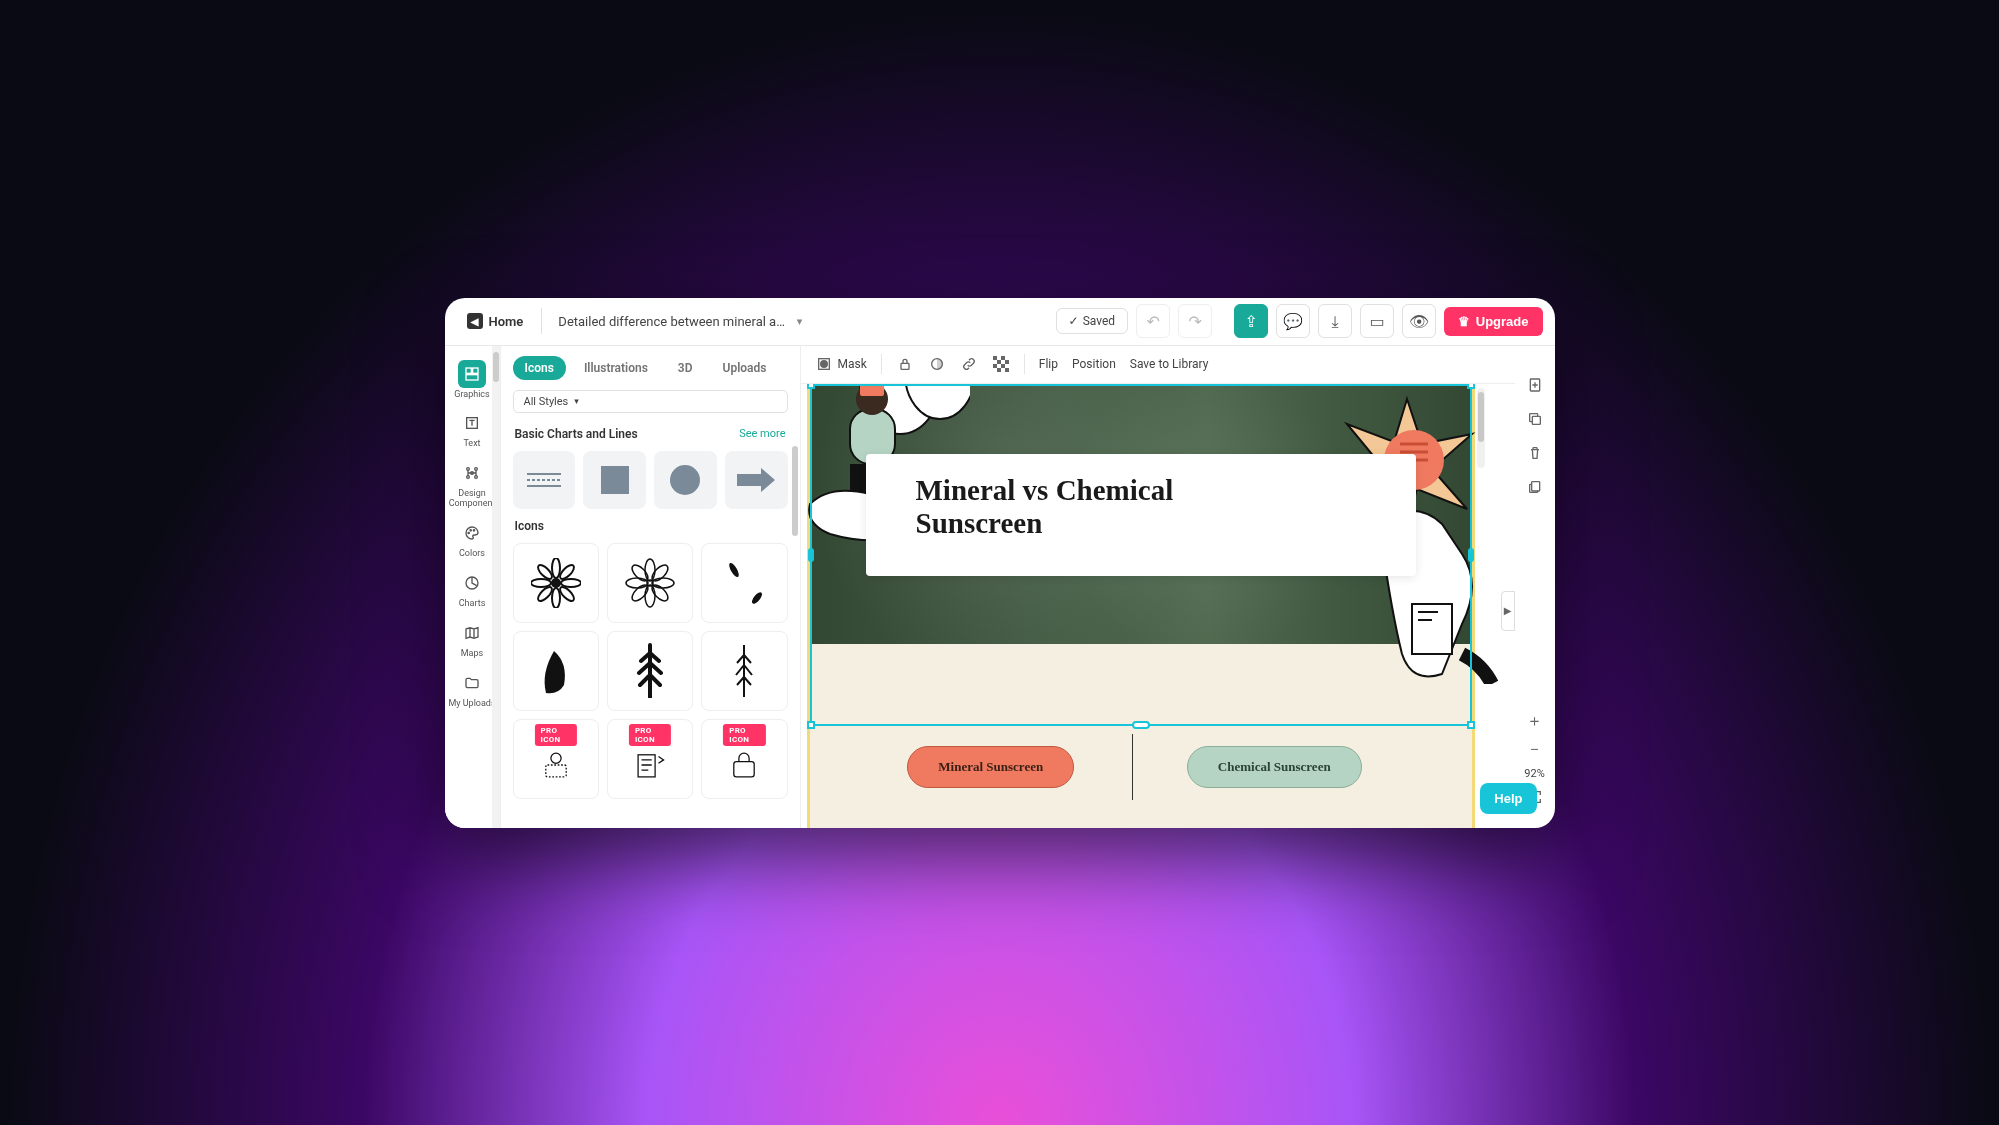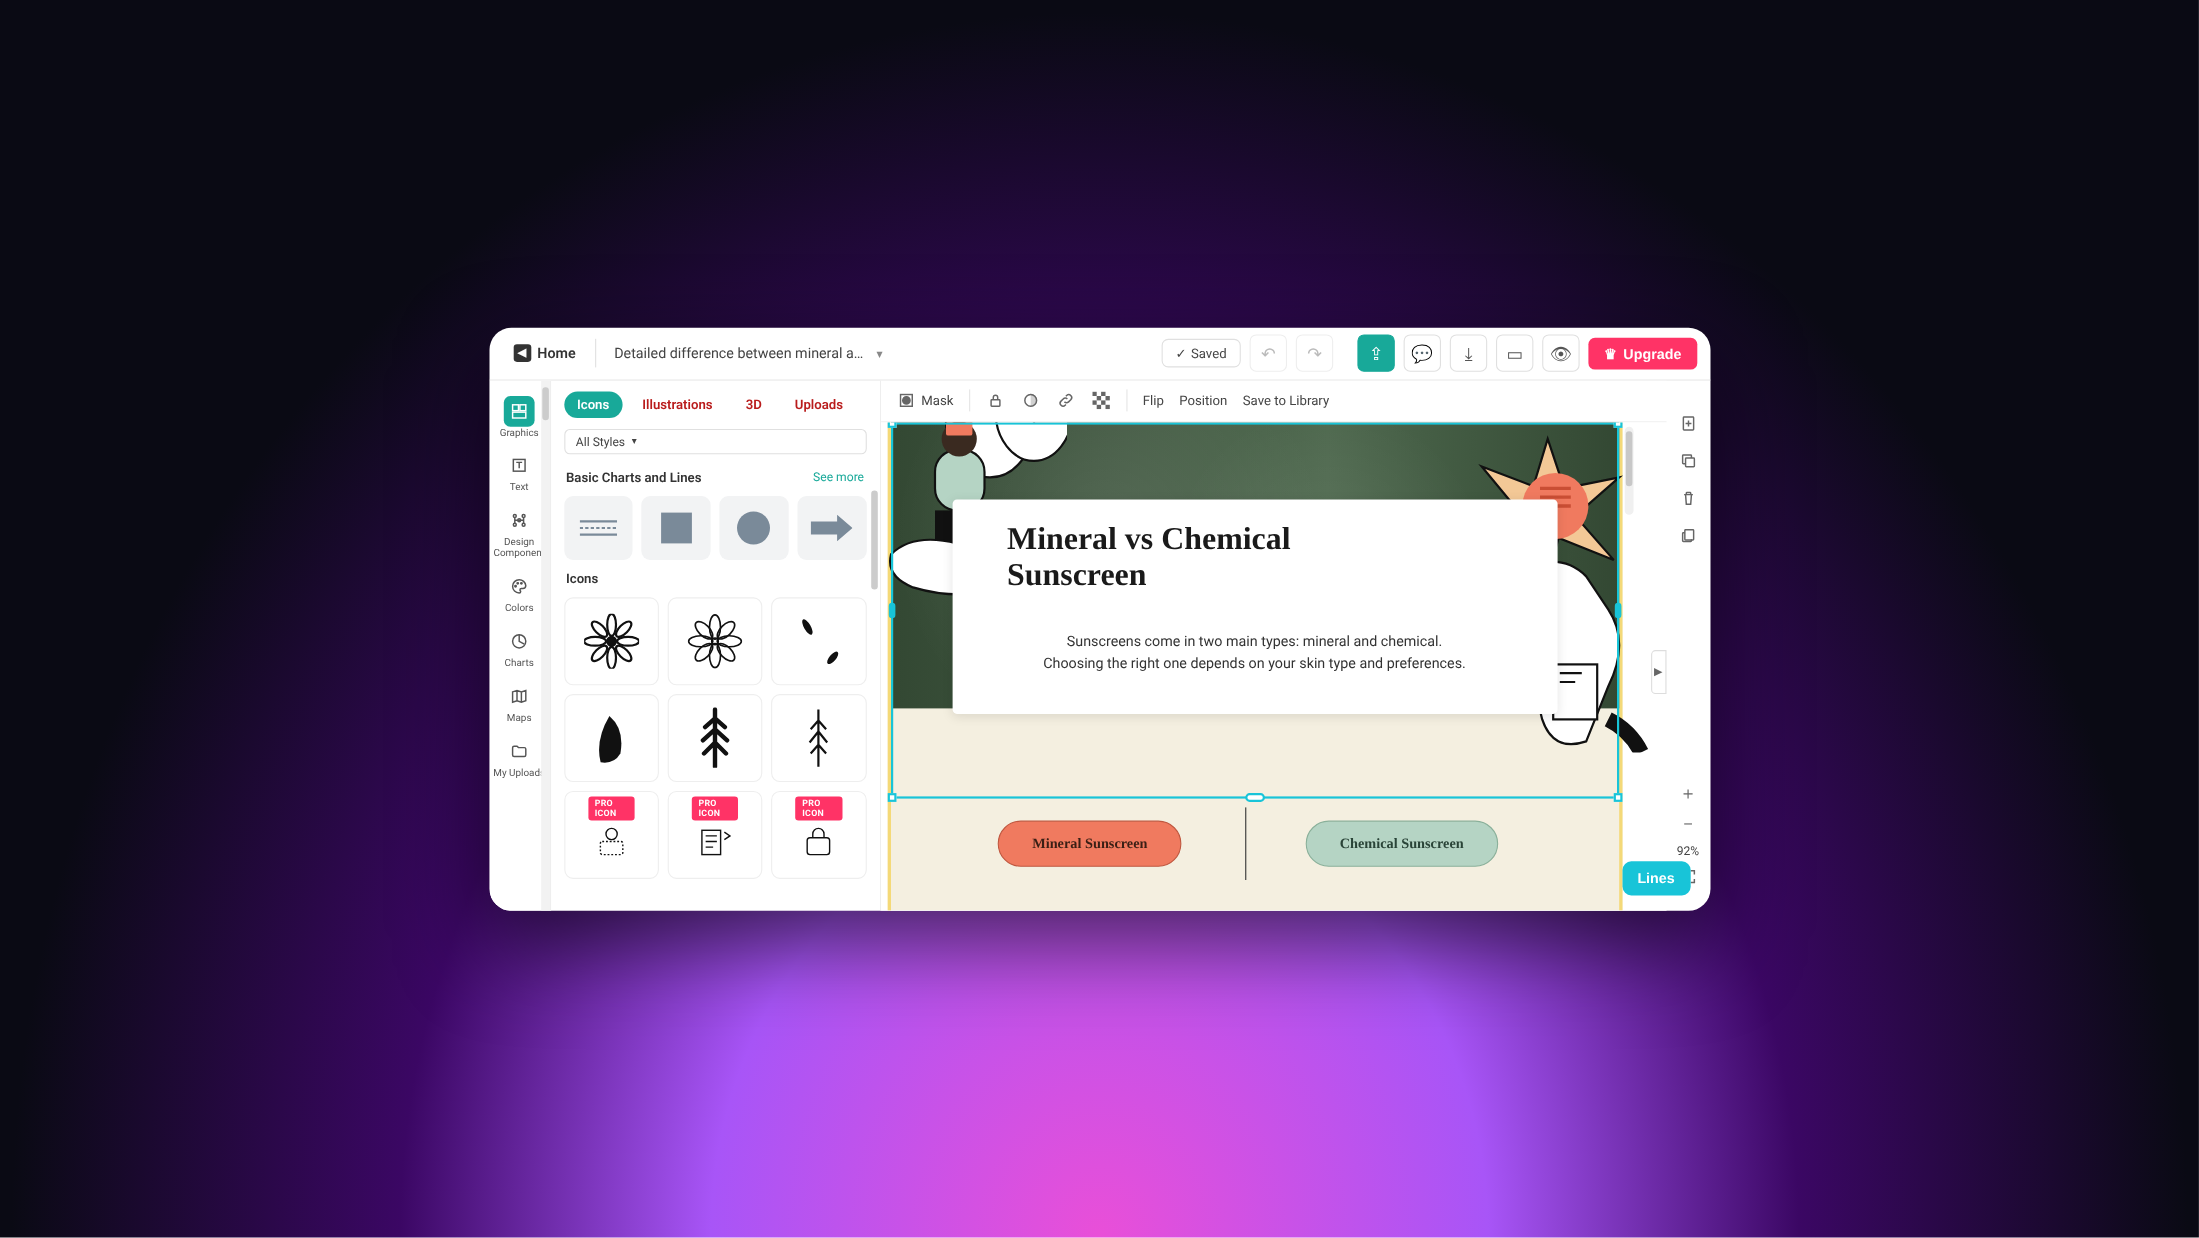--- a/index.html
+++ b/index.html
@@ -55,21 +55,21 @@
   .rail-item { width:52px; display:flex; flex-direction:column; align-items:center; gap:2px; padding:4px 0; cursor:pointer;}
   .rail-item .ico { width:28px; height:28px; border-radius:6px; display:flex; align-items:center; justify-content:center; color:#555; font-size:16px;}
   .rail-item.active .ico { background:#18a999; color:#fff;}
   .rail-item .lbl { font-size:9px; color:#555; text-align:center; line-height:1.1;}
   .rail-scroll { position:absolute; right:0; top:0; width:8px; height:100%; background:#f2f2f2;}
   .rail-scroll .thumb { width:6px; height:30px; background:#ccc; border-radius:3px; margin:6px auto;}
 
   
   .left-panel { width:300px; display:flex; flex-direction:column; border-right:1px solid #eee; position:relative;}
   .lp-tabs { display:flex; gap:6px; padding:10px 12px 8px;}
-  .lp-tab { padding:5px 12px; border-radius:14px; font-size:12px; font-weight:600; cursor:pointer; color:#b91c1c;}
+  .lp-tab { padding:5px 12px; border-radius:14px; font-size:12px; font-weight:600; cursor:pointer; color:#737373;}
   .lp-tab.active { background:#18a999; color:#fff;}
   .search-row { padding:0 12px 8px;}
   .search-box { display:flex; align-items:center; border:1px solid #e0e0e0; border-radius:6px; height:34px; padding:0 4px;}
   .search-box .sicon { width:30px; display:flex; align-items:center; justify-content:center; color:#888;}
   .search-box input { flex:1; border:none; outline:none; font-size:12px; color:#444; background:transparent;}
   .styles-chip { margin:2px 12px 10px; display:inline-flex; align-items:center; gap:6px; border:1px solid #e0e0e0; border-radius:5px; padding:4px 10px; font-size:11px; color:#444; cursor:pointer;}
   .section-head { display:flex; align-items:center; justify-content:space-between; padding:4px 14px; font-size:12px;}
   .section-head .title { font-weight:600; color:#333;}
   .section-head .more { color:#18a999; font-size:11px; cursor:pointer;}
   .shape-grid, .icon-grid { display:grid; grid-template-columns:repeat(4,1fr); gap:8px; padding:6px 12px;}
@@ -453,21 +453,20 @@
               <path d="M10 150 Q30 130 70 140 Q120 150 140 145 Q150 160 130 175 Q80 195 30 180 Q5 170 10 150Z" fill="#fff" stroke="#111" stroke-width="2"></path>
               <polygon points="95,160 150,145 155,175 110,190" fill="#e8cfa8"></polygon>
             </svg>
           </div>
 
           <div class="white-card">
             <h1>
               <span>Mineral vs Chemical</span><br>
               <span>Sunscreen</span>
             </h1>
-            <p>Sunscreens come in two main types: mineral and chemical. Choosing the right one depends on your skin type and preferences.</p>
           </div>
 
           <div class="pills-row">
             <div class="pill-col">
               <div class="pill orange">Mineral Sunscreen</div>
             </div>
             <div class="pill-col">
               <div class="pill sage">Chemical Sunscreen</div>
             </div>
           </div>
@@ -524,15 +523,15 @@
             <svg class="svg16" viewBox="0 0 24 24" fill="none" stroke="currentColor" stroke-width="2">
               <path d="M4 9V4h5M20 9V4h-5M4 15v5h5M20 15v5h-5"></path>
             </svg>
           </div>
       </div>
     </div>
 
   </div>
 
   <button class="help-fab">
-    <span>Lines</span>
+    <span>Help</span>
   </button>
 </div>
 
 </body></html>

